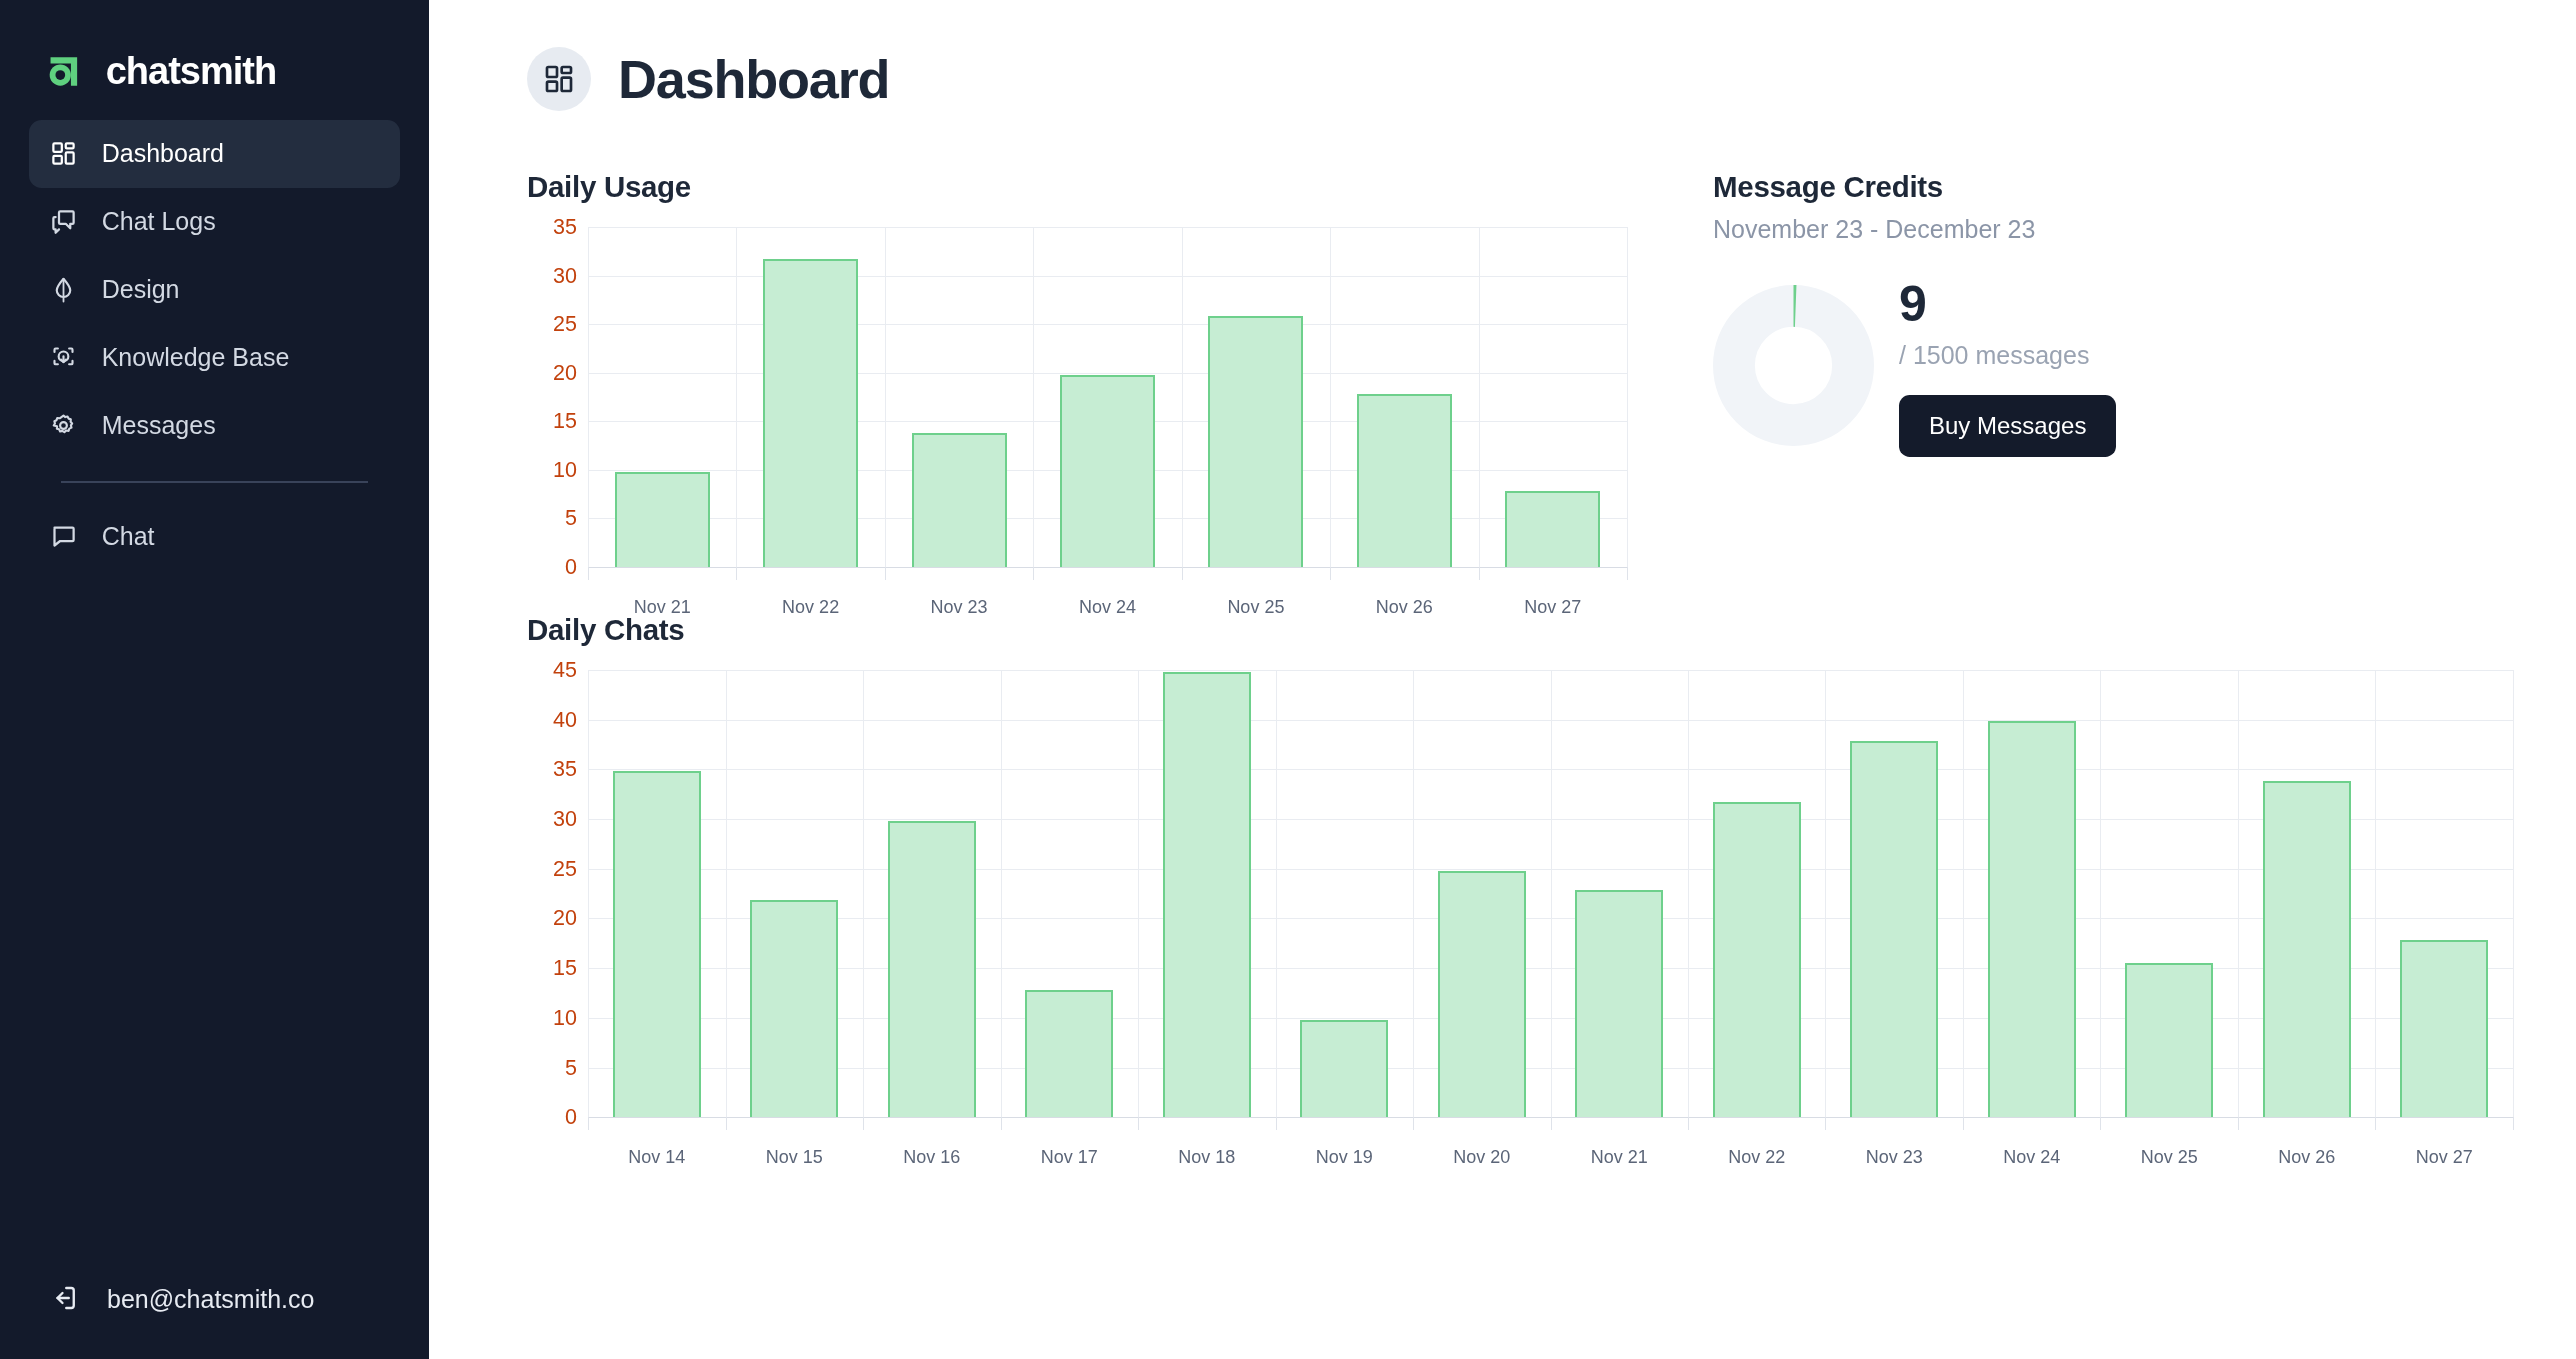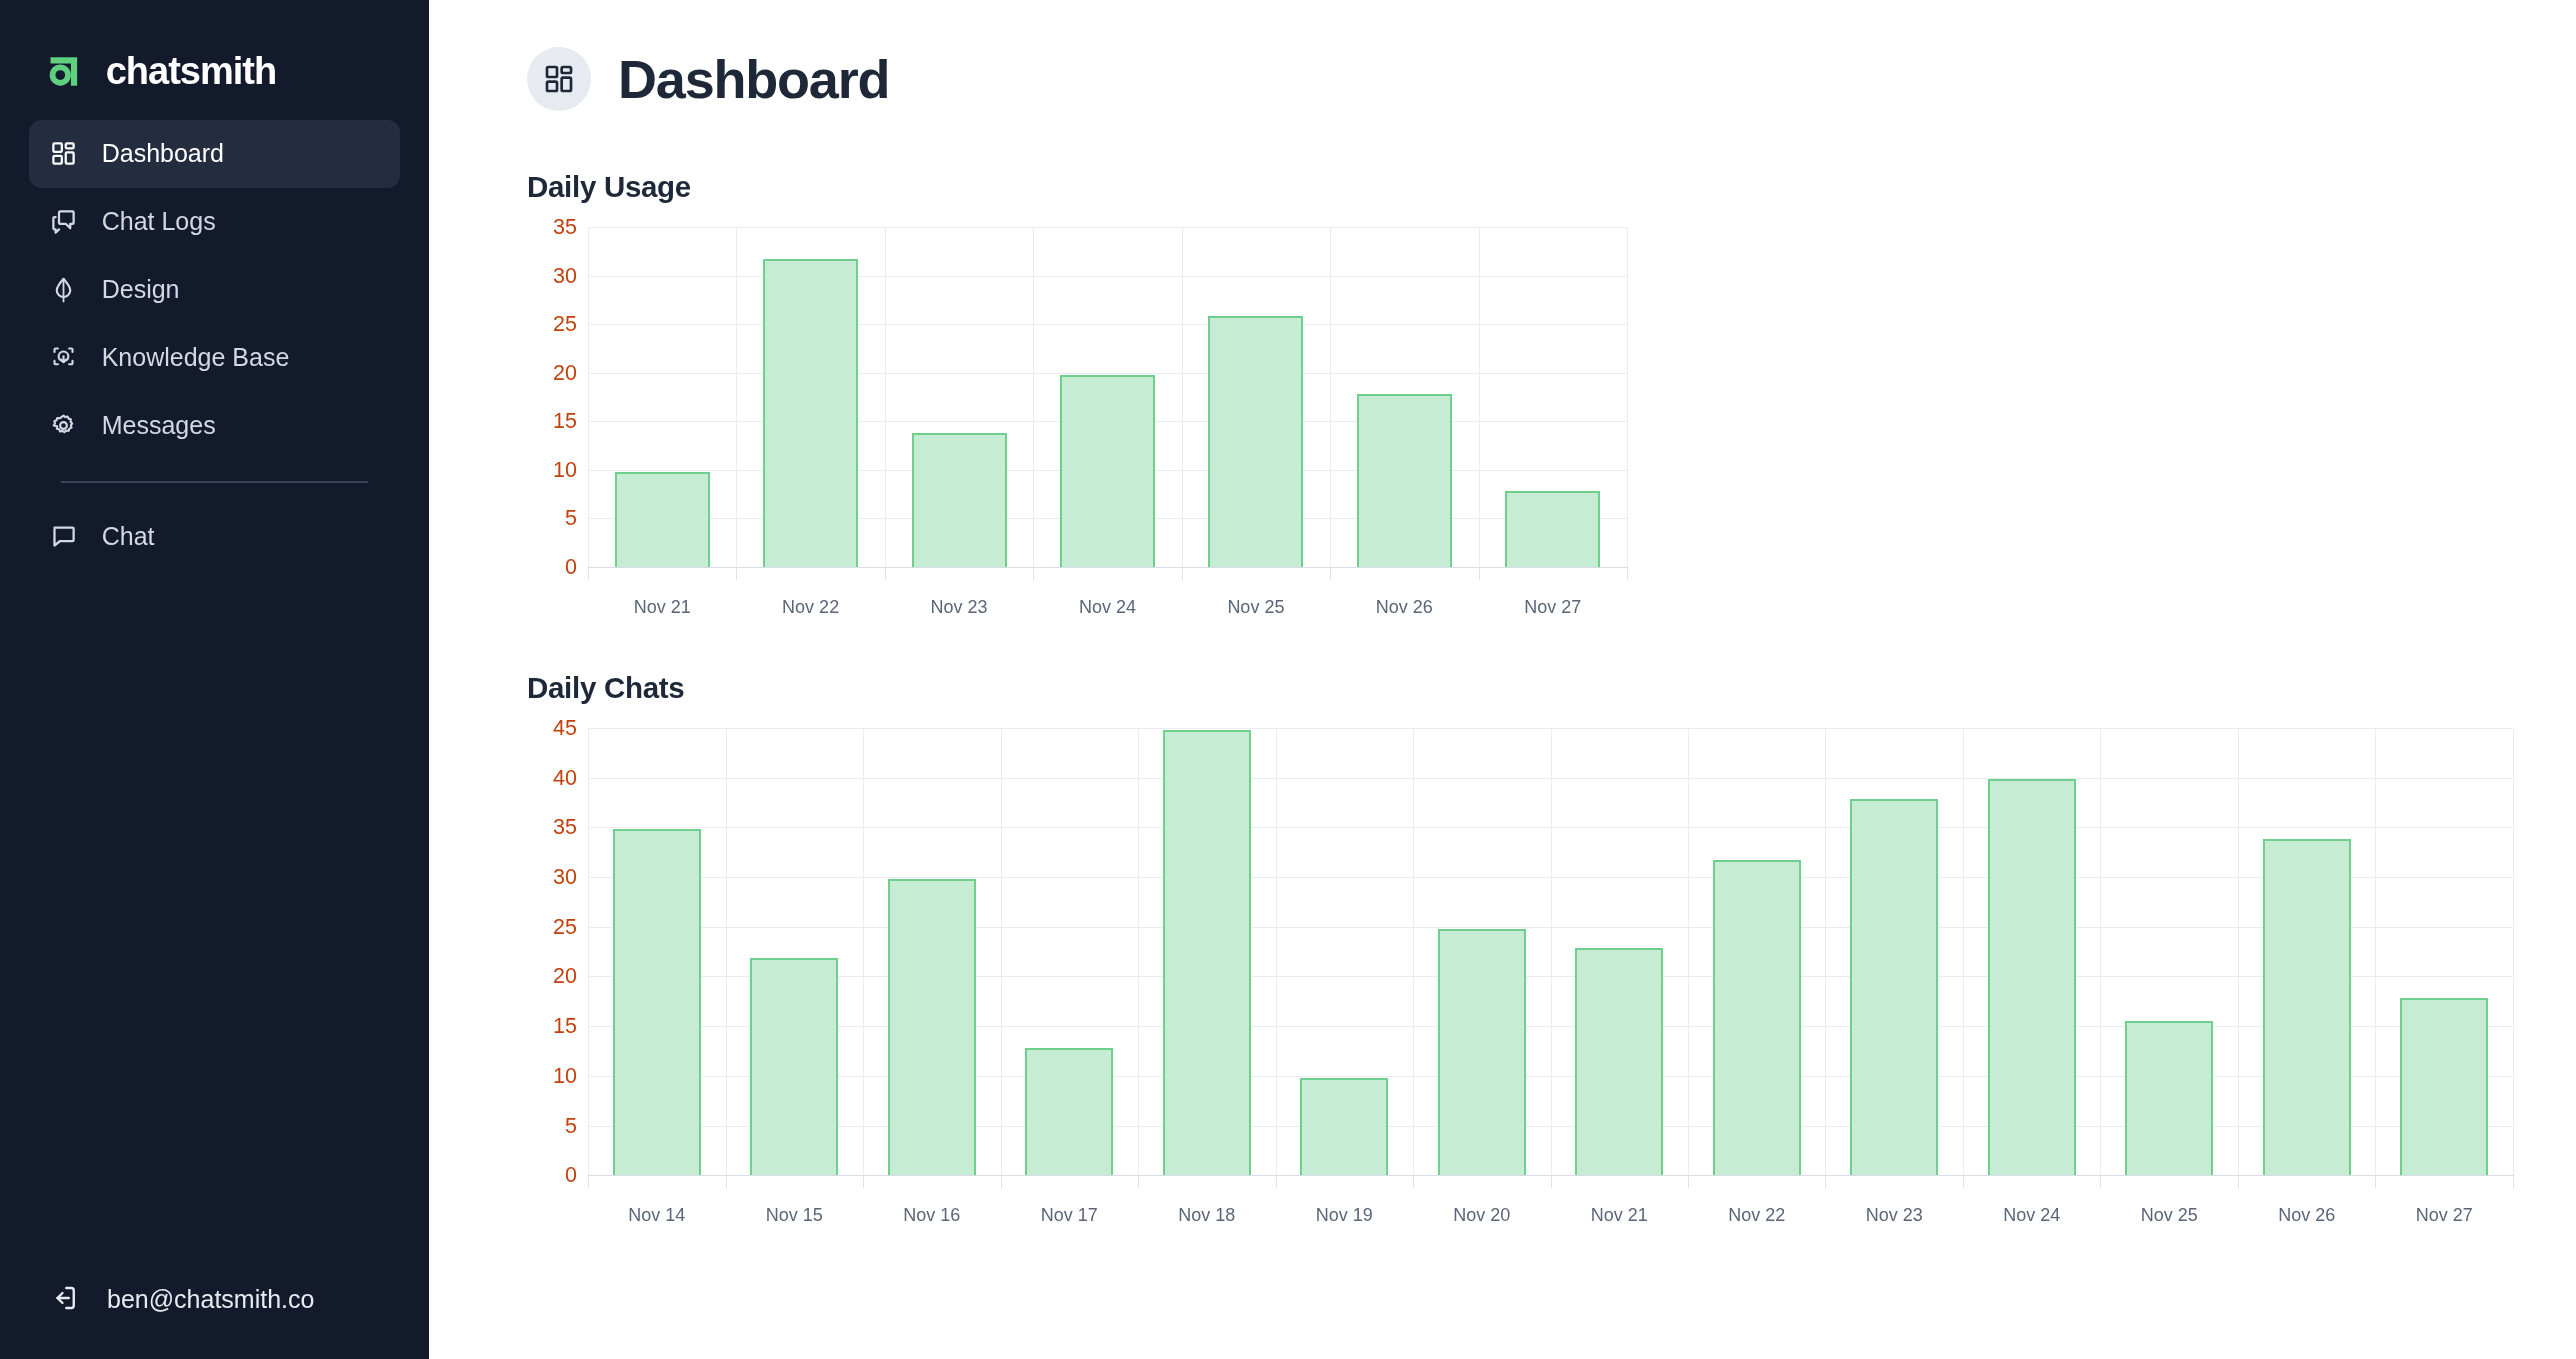--- a/index.html
+++ b/index.html
@@ -87,21 +87,21 @@
   .credits-info { padding-top: 5.4px; }
   .credits-num { font-size: 50px; font-weight: 700; color: #1e2838; line-height: 1; letter-spacing: -0.9px; }
   .credits-total { font-size: 25px; color: #9aa3b2; margin-top: 12.5px; }
   .buy-btn {
     display: inline-block; margin-top: 25px;
     background: #141b2b; color: #ffffff;
     font-size: 24px; padding: 17px 30px; border-radius: 10.7px;
     border: none; cursor: pointer; font-family: "Liberation Sans", sans-serif;
   }
 
-  .chats-section { margin-top: 104px; }
+  .chats-section { margin-top: 46px; }
 </style>
 </head>
 <body>
 
 <div class="app">
 
   <aside class="sidebar">
 
     <div class="brand">
       <span class="brand-mark">
@@ -287,20 +287,37 @@
               <div class="xlabel">Nov 22</div>
               <div class="xlabel">Nov 23</div>
               <div class="xlabel">Nov 24</div>
               <div class="xlabel">Nov 25</div>
               <div class="xlabel">Nov 26</div>
               <div class="xlabel">Nov 27</div>
             </div>
         </div>
       </section>
 
+      <section class="credits-col">
+        <h2 class="sec-title">Message Credits</h2>
+        <div class="sec-sub">November 23 - December 23</div>
+        <div class="credits-body">
+          <div class="donut-wrap">
+            <svg viewBox="0 0 100 100" width="161" height="161">
+              <circle cx="50" cy="50" r="37" fill="none" stroke="#f1f4f8" stroke-width="26"></circle>
+              <circle id="donut-fill" cx="50" cy="50" r="37" fill="none" stroke="#6ed08c" stroke-width="26" transform="rotate(-90 50 50)" stroke-dasharray="1.3948671381938682 232.4778563656447"></circle>
+            </svg>
+          </div>
+          <div class="credits-info">
+            <div class="credits-num">9</div>
+            <div class="credits-total">/ 1500 messages</div>
+            <button class="buy-btn">Buy Messages</button>
+          </div>
+        </div>
+      </section>
 
     </div>
 
     <section class="chats-section">
       <h2 class="sec-title">Daily Chats</h2>
       <div class="chart">
         <div class="chart-plot" id="chats-plot" style="height:447px;">
           <div class="ylabels" id="chats-ylabels">
               <div class="ylabel" style="top: 447px;">0</div>
               <div class="ylabel" style="top: 398px;">5</div>

